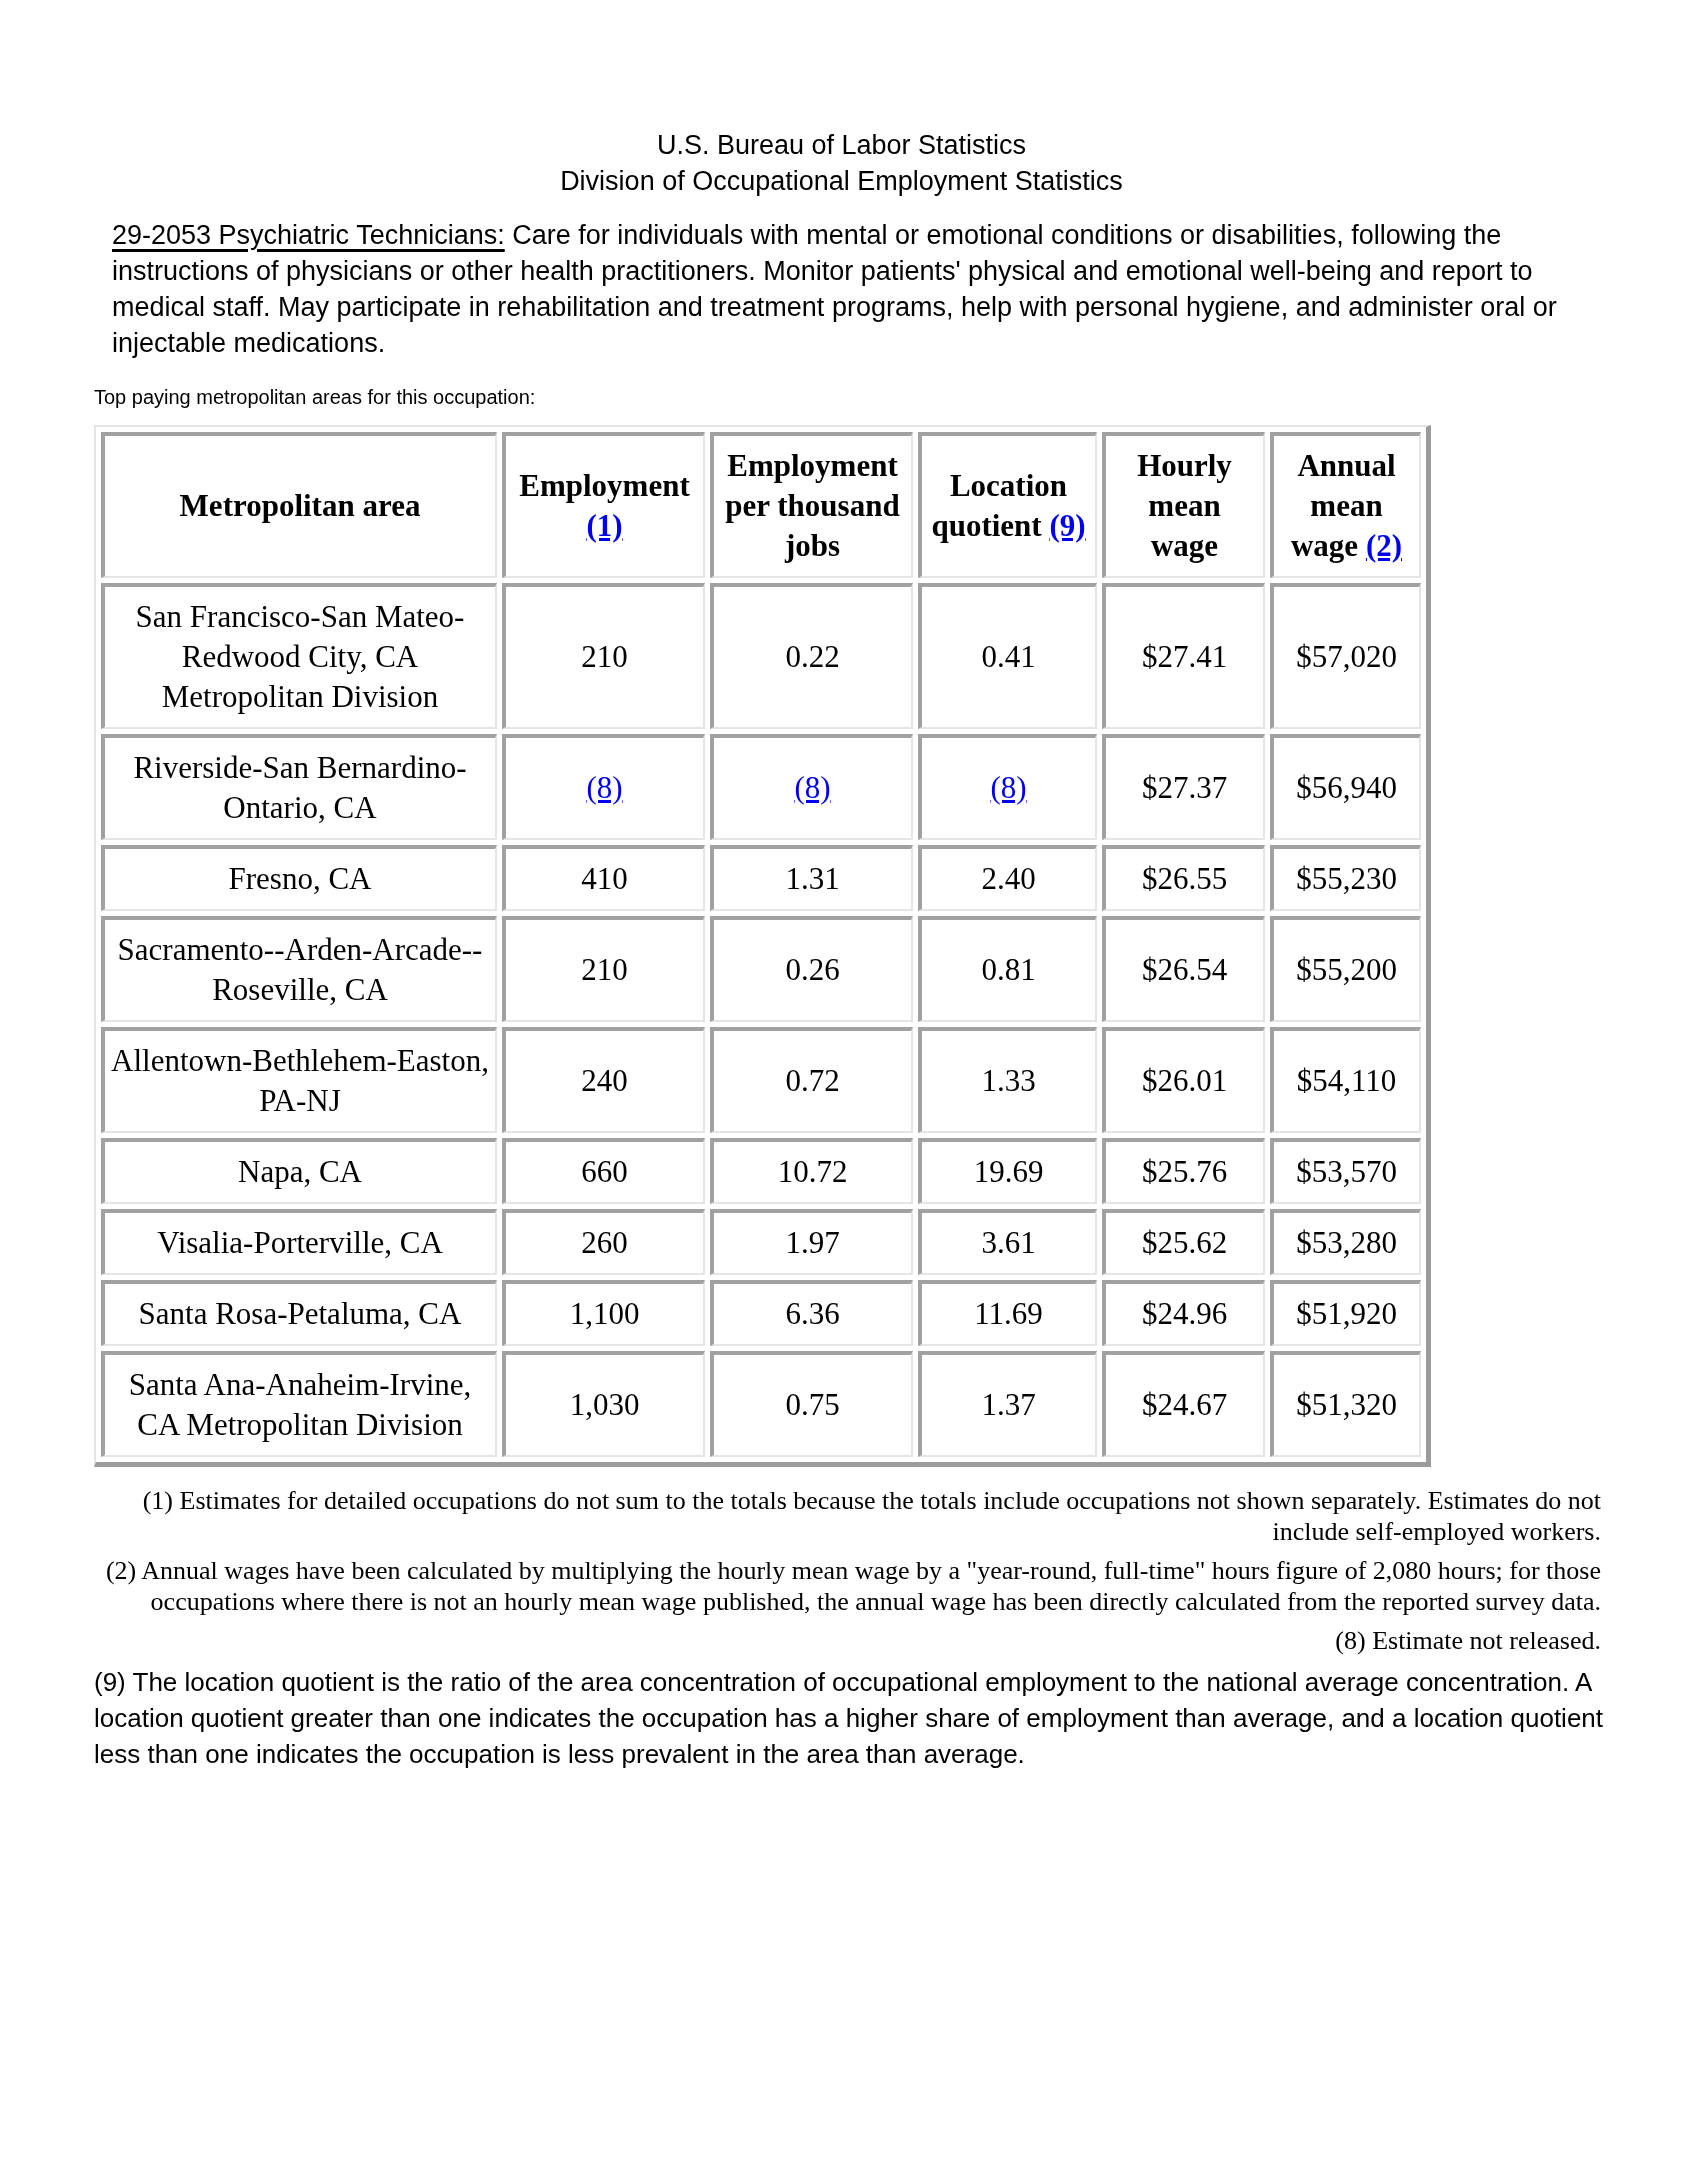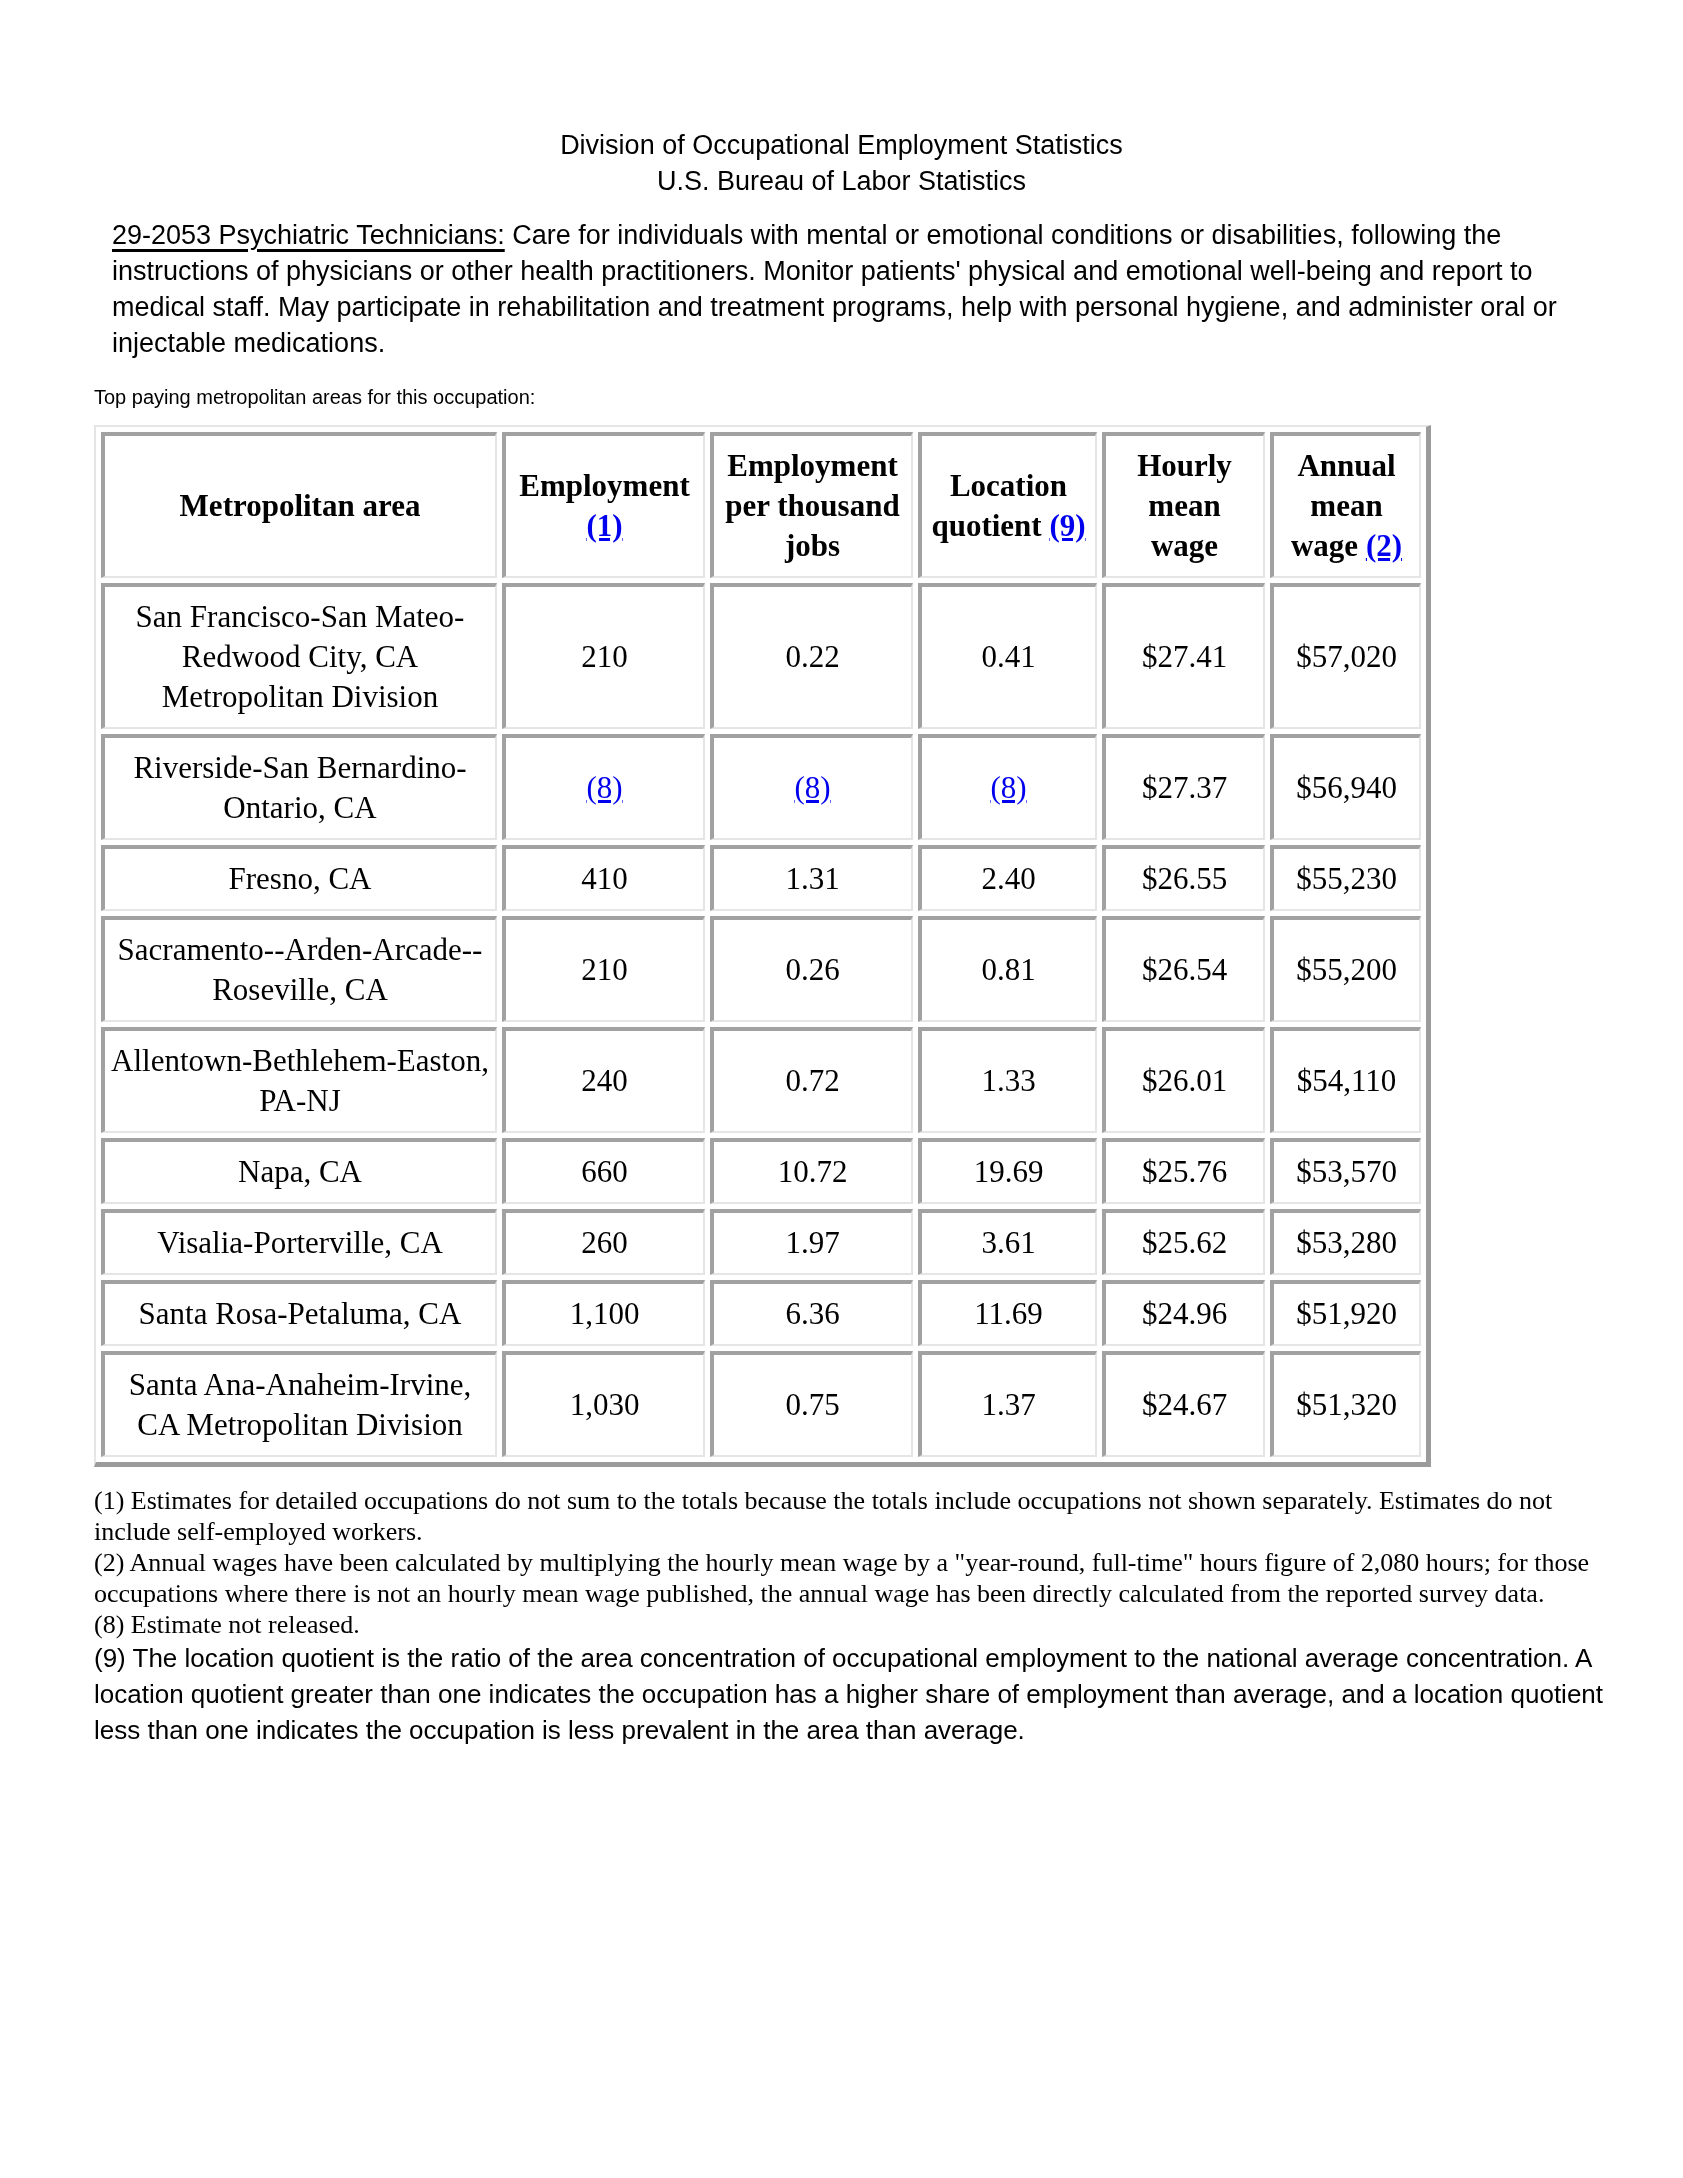--- a/index.html
+++ b/index.html
@@ -51,36 +51,36 @@
     font-weight: normal;
   }
   table.data th { font-weight: bold; }
   col.c1 { width: 396px; } col.c2 { width: 203px; } col.c3 { width: 203px; }
   col.c4 { width: 179px; } col.c5 { width: 163px; } col.c6 { width: 151px; }
 
   a.lk { color: #0000EE; text-decoration: underline; cursor: pointer; }
 
   .footnotes { margin-top: 18px; width: 1515px; }
   .fn-serif {
-    margin: 0; font-family: "Liberation Serif", serif;
-    font-size: 26px; line-height: 31px;
+    margin: 8px; font-family: "Liberation Serif", serif;
+    font-size: 26px; line-height: 31px; text-align: right;
   }
   .fn-sans {
     margin: 0; font-family: "Liberation Sans", sans-serif;
     font-size: 26px; line-height: 36px;
   }
 </style>
 </head>
 <body>
 
 <div class="page">
 
   <div class="center-header">
+    <div>U.S. Bureau of Labor Statistics</div>
     <div>Division of Occupational Employment Statistics</div>
-    <div>U.S. Bureau of Labor Statistics</div>
   </div>
 
   <p class="intro"><span class="occ-title">29-2053 Psychiatric Technicians:</span> <span>Care for individuals with mental or emotional conditions or disabilities, following the instructions of physicians or other health practitioners. Monitor patients' physical and emotional well-being and report to medical staff. May participate in rehabilitation and treatment programs, help with personal hygiene, and administer oral or injectable medications.</span></p>
 
   <div class="caption">Top paying metropolitan areas for this occupation:</div>
 
   <table class="data">
     <colgroup>
       <col class="c1">
         <col class="c2">

